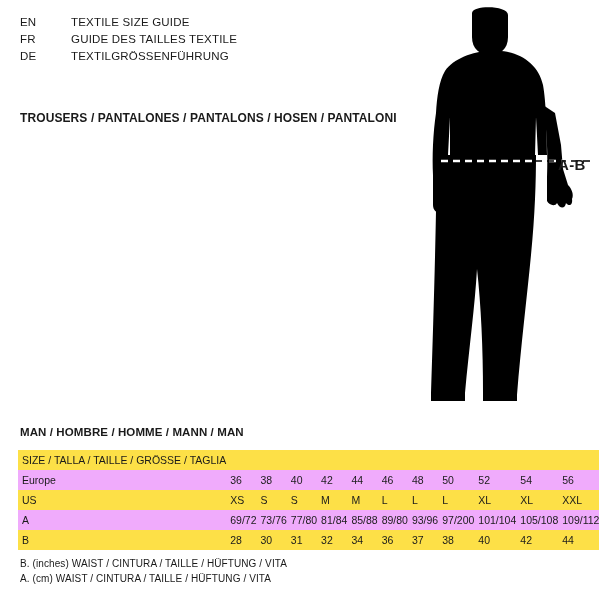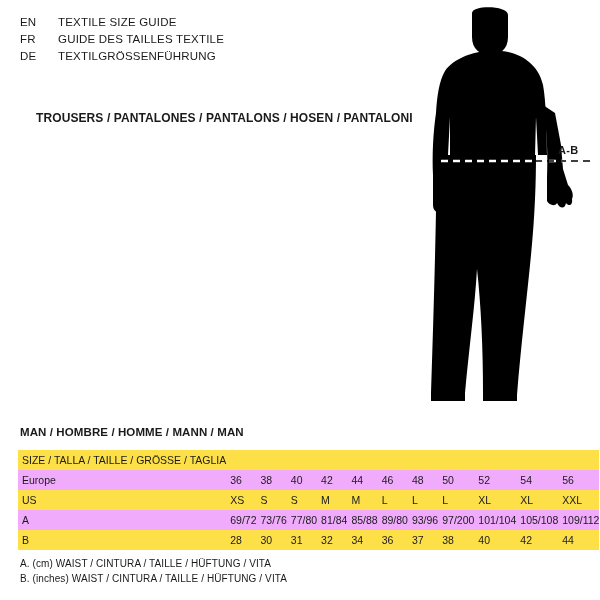--- a/index.html
+++ b/index.html
@@ -26,54 +26,54 @@
     position: absolute;
     left: 20px;
     top: 14px;
     width: 340px;
   }
   .lang-row {
     display: flex;
     align-items: center;
     height: 17px;
     line-height: 17px;
+    gap: 13px;
   }
   .lang-code {
     width: 38px;
     font-size: 11.5px;
     letter-spacing: 0.2px;
   }
   .lang-text {
     font-size: 11.5px;
     letter-spacing: 0.2px;
   }
 
   .trousers-title {
     position: absolute;
     left: 20px;
     top: 111px;
     font-size: 12px;
     font-weight: bold;
     letter-spacing: 0.1px;
-    margin-left: 16px;
   }
 
   
   .illo {
     position: absolute;
     left: 395px;
     top: 5px;
     width: 200px;
     height: 400px;
   }
   .ab-label {
     position: absolute;
     left: 558px;
-    top: 144px;
-    font-size: 11px;
+    top: 156px;
+    font-size: 15px;
     font-weight: bold;
     letter-spacing: 0.3px;
   }
 
   
   .man-title {
     position: absolute;
     left: 20px;
     top: 426px;
     font-size: 11.5px;
@@ -245,17 +245,17 @@
         <td class="val">37</td>
         <td class="val">38</td>
         <td class="val">40</td>
         <td class="val">42</td>
         <td class="val">44</td>
       </tr>
     </tbody>
   </table>
 
   <div class="footnotes">
+    <div>B. (inches) WAIST / CINTURA / TAILLE / HÜFTUNG / VITA</div>
     <div>A. (cm) WAIST / CINTURA / TAILLE / HÜFTUNG / VITA</div>
-    <div>B. (inches) WAIST / CINTURA / TAILLE / HÜFTUNG / VITA</div>
   </div>
 
 </div>
 
 </body></html>

